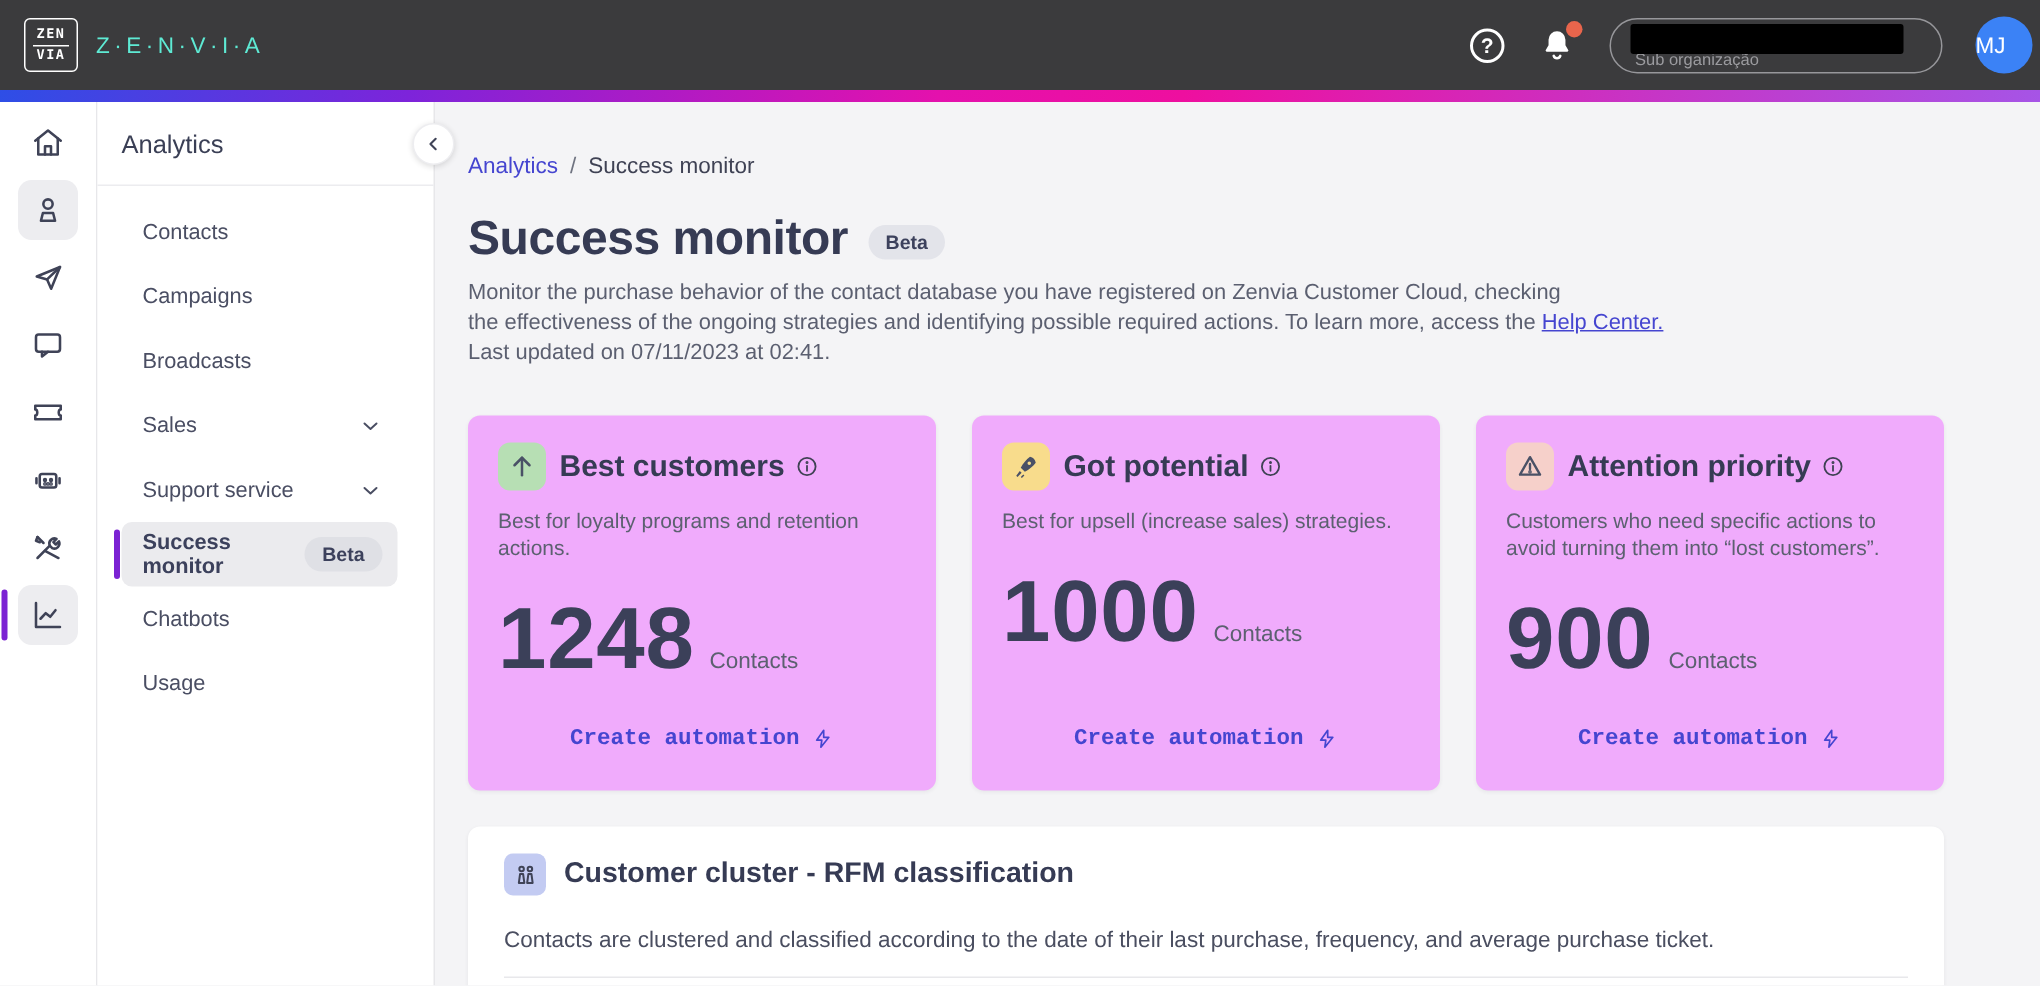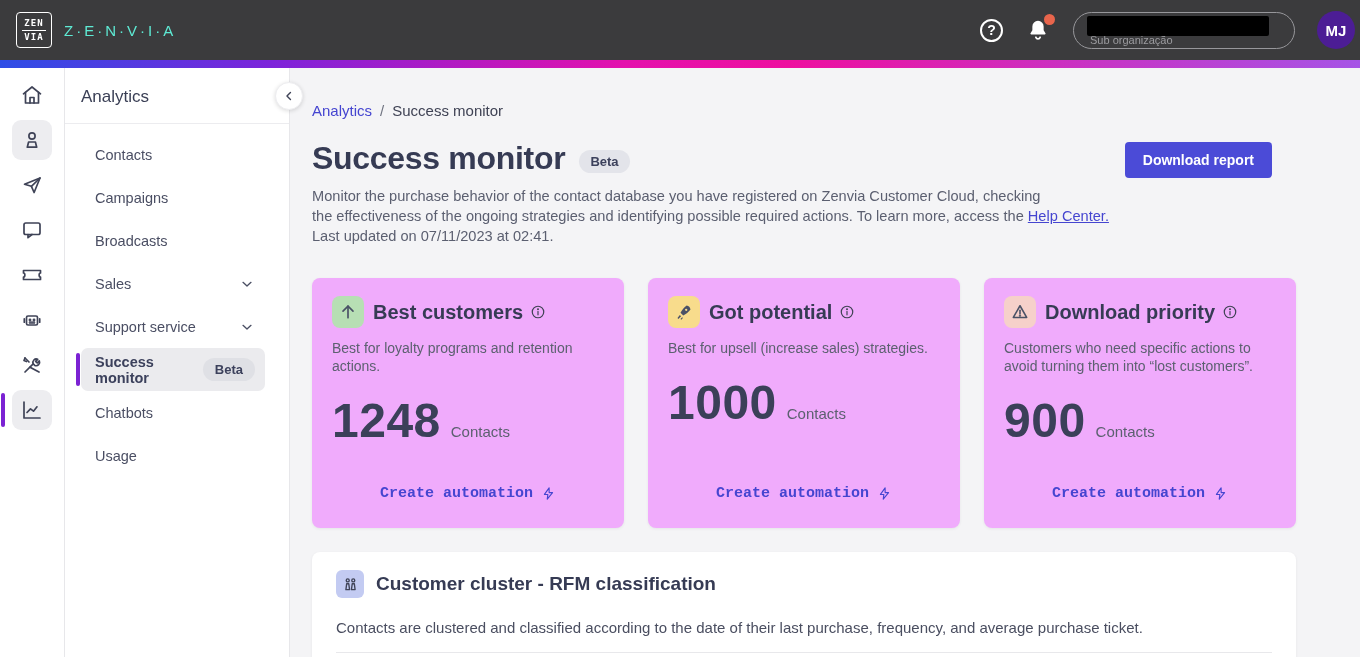--- a/index.html
+++ b/index.html
@@ -17,22 +17,22 @@
   .topbar-right { margin-left:auto; display:flex; align-items:center; gap:22px; }
   .help-btn { width:23px; height:23px; border:2px solid #fff; border-radius:50%; color:#fff;
     font-size:14px; font-weight:bold; display:flex; align-items:center; justify-content:center; cursor:pointer; }
   .bell-wrap { position:relative; width:26px; height:26px; }
   .bell-wrap svg { width:26px; height:26px; }
   .notif-dot { position:absolute; top:-3px; right:-4px; width:11px; height:11px; border-radius:50%; background:#e8654c; }
   .org-pill { position:relative; width:222px; height:37px; border:1px solid #97979b; border-radius:19px; padding:4px 16px 3px; }
   .org-name { color:#fff; font-size:13px; font-weight:bold; line-height:14px; }
   .org-redaction { position:absolute; left:13px; top:3px; width:182px; height:20px; background:#000; border-radius:2px; }
   .org-sub { color:#9b9b9f; font-size:11px; line-height:13px; margin-top:3px; }
-  .avatar { width:38px; height:38px; border-radius:50%; background:#4c1d95; color:#fff;
-    font-size:15px; font-weight:bold; display:flex; align-items:center; justify-content:center; }
+  .avatar { width:38px; height:38px; border-radius:50%; background:#3b82f6; color:#fff;
+    font-size:15px; font-weight:normal; display:flex; align-items:center; justify-content:flex-start; }
 
   .gradient-bar { height:8px;
     background:linear-gradient(90deg,#2e4ee6 0%,#7d24da 20%,#e411ad 46%,#ee0f9f 58%,#a654e6 100%); }
 
   
   .app { display:flex; height:589px; }
 
   .icon-rail { width:65px; background:#fff; border-right:1px solid #e7e7ea; padding-top:7px;
     display:flex; flex-direction:column; align-items:center; flex-shrink:0; }
   .rail-item { position:relative; width:40px; height:40px; margin-bottom:5px; border-radius:9px;
@@ -81,21 +81,21 @@
   .kpi-card { width:312px; height:250px; background:#f0abfc; border-radius:8px;
     box-shadow:0 1px 3px rgba(40,40,60,.07); padding:18px 20px 14px; display:flex; flex-direction:column; }
   .kpi-head { display:flex; align-items:center; }
   .kpi-icon { width:32px; height:32px; border-radius:8px; display:flex; align-items:center; justify-content:center; color:#4a5166; }
   .kpi-icon svg { width:20px; height:20px; }
   .kpi-title { font-size:20px; font-weight:bold; color:#363b54; margin-left:9px; }
   .info-icon { margin-left:7px; color:#3f4254; display:flex; }
   .info-icon svg { width:16px; height:16px; }
   .kpi-desc { margin-top:11px; font-size:14px; line-height:18px; color:#5c6070; }
   .kpi-value-row { margin-top:18px; display:flex; align-items:baseline; }
-  .kpi-value { font-size:48px; font-weight:bold; color:#3b4059; letter-spacing:0.5px; }
+  .kpi-value { font-size:58px; font-weight:bold; color:#3b4059; letter-spacing:0.5px; }
   .kpi-unit { font-size:15px; color:#5c6070; margin-left:10px; }
   .kpi-action { margin-top:auto; display:flex; align-items:center; justify-content:center; gap:8px;
     color:#4545d0; font-size:15px; font-weight:bold; padding-bottom:12px; cursor:pointer;font-family:Liberation Mono, monospace; }
   .kpi-action svg { width:15px; height:15px; }
 
   .rfm-card { margin-top:24px; background:#fff; border-radius:8px 8px 0 0;
     box-shadow:0 1px 3px rgba(40,40,60,.07); padding:18px 24px; height:140px; }
   .rfm-head { display:flex; align-items:center; }
   .rfm-icon { width:28px; height:28px; border-radius:6px; display:flex; align-items:center; justify-content:center; color:#3f4357; }
   .rfm-icon svg { width:19px; height:19px; }
@@ -246,21 +246,20 @@
   <main class="main">
     <div class="breadcrumb">
       <a class="bc-link">Analytics</a>
       <span class="bc-sep">/</span>
       <span>Success monitor</span>
     </div>
 
     <div class="title-row">
       <h1 class="page-title">Success monitor</h1>
       <span class="beta-badge">Beta</span>
-      <button class="download-btn">Download report</button>
     </div>
 
     <p class="page-desc">
       <span>Monitor the purchase behavior of the contact database you have registered on Zenvia Customer Cloud, checking</span><br>
       <span>the effectiveness of the ongoing strategies and identifying possible required actions. To learn more, access the </span><a class="hc-link">Help Center.</a><br>
       <span>Last updated on 07/11/2023 at 02:41.</span>
     </p>
 
     <div class="cards-row">
 
@@ -325,21 +324,21 @@
 
       <section class="kpi-card">
         <div class="kpi-head">
           <div class="kpi-icon" style="background-color: rgb(246, 208, 202);">
             <svg viewBox="0 0 24 24" fill="none" stroke="currentColor" stroke-width="1.9" stroke-linecap="round" stroke-linejoin="round">
                 <path d="M12 4.5 20 18.5H4L12 4.5z"></path>
                 <path d="M12 10v4"></path>
                 <circle cx="12" cy="16.3" r="0.5" fill="currentColor"></circle>
               </svg>
           </div>
-          <h2 class="kpi-title">Download priority</h2>
+          <h2 class="kpi-title">Attention priority</h2>
           <span class="info-icon">
             <svg viewBox="0 0 24 24" fill="none" stroke="currentColor" stroke-width="1.8" stroke-linecap="round">
                 <circle cx="12" cy="12" r="8.6"></circle>
                 <path d="M12 11.3v5"></path>
                 <circle cx="12" cy="7.9" r="0.6" fill="currentColor"></circle>
               </svg>
           </span>
         </div>
         <p class="kpi-desc">Customers who need specific actions to avoid turning them into “lost customers”.</p>
         <div class="kpi-value-row">

